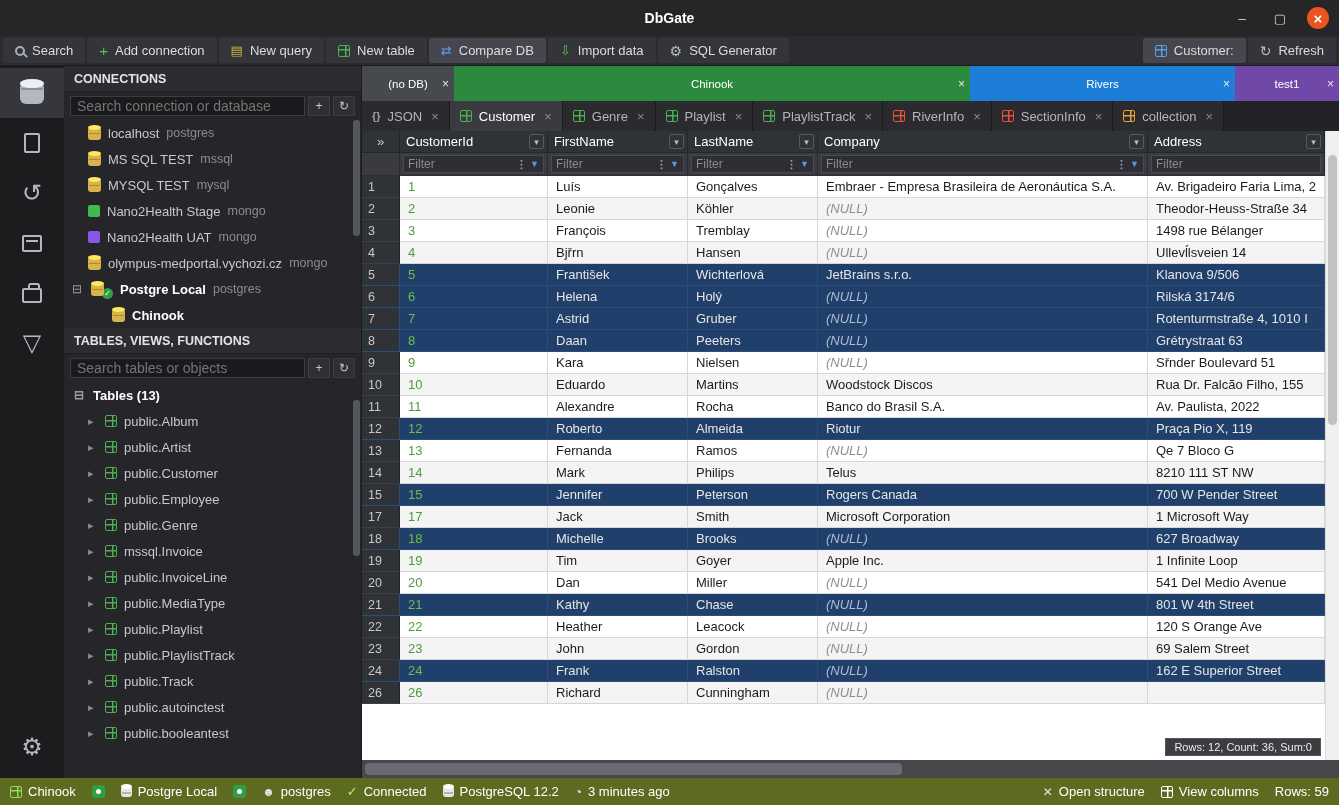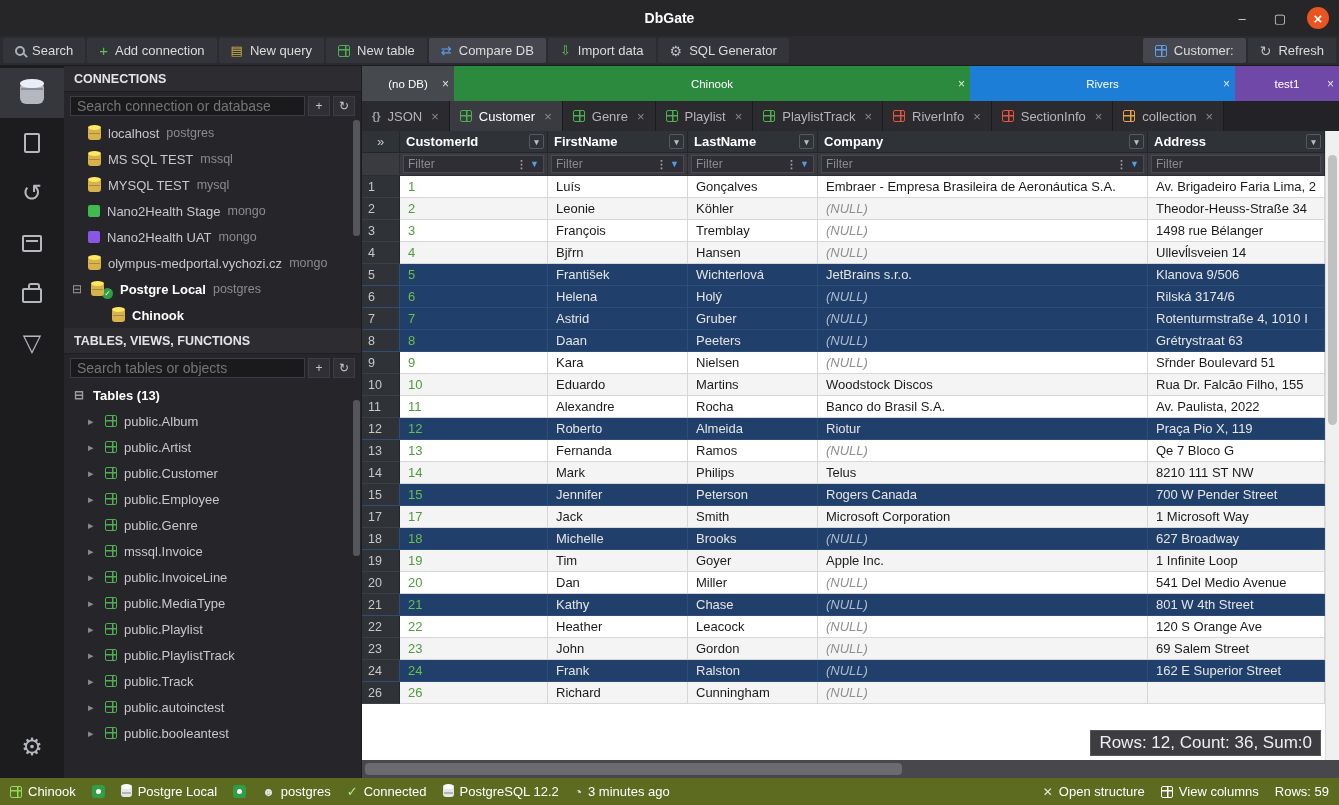--- a/index.html
+++ b/index.html
@@ -81,21 +81,21 @@
   .tab-row { height:30px; background:#232327; display:flex; align-items:stretch; overflow:hidden; flex:none; }
   .tab { display:flex; align-items:center; gap:7px; padding:0 10px; color:#b4b4ba; font-size:13px; border-right:1px solid #1b1b1e; background:#2a2a2f; white-space:nowrap; }
   .tab.active { background:#3a3a41; color:#ffffff; }
   .tab-close { color:#8a8a90; font-size:13px; margin-left:2px; }
   .json-ic { color:#9aa0a6; font-size:11px; font-weight:bold; }
 
   
   .grid-wrap { flex:1; position:relative; background:#ffffff; overflow:hidden; }
   table.grid { border-collapse:separate; border-spacing:0; table-layout:fixed; width:963px; }
   .c-num { width:38px; } .c-id { width:148px; } .c-first { width:140px; } .c-last { width:130px; } .c-company { width:330px; } .c-address { width:177px; }
-  th.hcell, th.corner { background:#2f3237; color:#fff; font-weight:bold; font-size:13px; text-align:left; height:22px; padding:0 6px; border-right:1px solid #24262a; border-bottom:1px solid #24262a; position:relative; white-space:nowrap; overflow:hidden; }
+  th.hcell, th.corner { background:#2f3237; color:#fff; font-weight:normal; font-size:13px; text-align:left; height:22px; padding:0 6px; border-right:1px solid #24262a; border-bottom:1px solid #24262a; position:relative; white-space:nowrap; overflow:hidden; }
   th.corner { color:#c8c8cc; text-align:center; font-weight:normal; }
   .hdd { position:absolute; right:3px; top:3px; width:15px; height:15px; border:1px solid #55585e; color:#b8bcc2; font-size:9px; display:flex; align-items:center; justify-content:center; border-radius:2px; }
   th.fcell, th.fcorner { background:#3a3a41; height:22px; padding:2px 3px; border-right:1px solid #2c2c31; border-bottom:1px solid #2c2c31; }
   .fbox { display:flex; align-items:center; height:18px; background:#2e2e34; border:1px solid #4a4a52; padding:0 4px; gap:3px; }
   .fbox input { flex:1; min-width:0; background:transparent; border:none; outline:none; color:#ddd; font-size:12px; font-family:"Liberation Sans", sans-serif; }
   .fbox input::placeholder { color:#8a8a90; }
   .fmenu { color:#a0a0a8; font-size:11px; flex:none; }
   .ffunnel { color:#4f9fe8; font-size:9px; flex:none; }
   td { height:22px; padding:0 8px; font-size:13px; color:#1b1b1b; border-right:1px solid #d6d6d6; border-bottom:1px solid #d6d6d6; white-space:nowrap; overflow:hidden; }
   tr:nth-child(even) td { background:#f4f4f5; }
@@ -103,21 +103,21 @@
   td.cid { color:#4e9a3e; }
   td.nul { color:#8f8f8f; font-style:italic; }
   tr.sel td { background:#20406b !important; color:#e5e5e5; border-right-color:#2c4d78; border-bottom-color:#2c4d78; }
   tr.sel td.rownum { background:#2f3237 !important; color:#c8c8cc; }
   tr.sel td.cid { color:#6abf4b; }
   tr.sel td.nul { color:#aebad0; }
   .vscroll { position:absolute; top:0; right:0; bottom:18px; width:14px; background:#f0f0f0; border-left:1px solid #dcdcdc; }
   .vthumb { position:absolute; left:2px; right:2px; top:24px; height:270px; background:#c1c1c1; border-radius:5px; }
   .hscroll { position:absolute; left:0; right:0; bottom:0; height:18px; background:#47474c; }
   .hthumb { position:absolute; top:3px; bottom:3px; left:3px; width:55%; background:#6a6a70; border-radius:4px; }
-  .rows-overlay { position:absolute; right:18px; bottom:22px; background:#3c3c41; color:#eeeeee; font-size:17px; padding:2px 8px; border:1px solid #55555c; }
+  .rows-overlay { position:absolute; right:18px; bottom:22px; background:#3c3c41; color:#eeeeee; font-size:11px; padding:2px 8px; border:1px solid #55555c; }
 
   
   .statusbar { height:27px; display:flex; align-items:center; justify-content:space-between; padding:0 10px; color:#ffffff; font-size:13px; flex:none; }
   .sb-group { display:flex; align-items:center; gap:16px; }
   .sb-item { display:flex; align-items:center; gap:6px; white-space:nowrap; }
 </style>
 </head>
 <body>
 
 <div class="window">

